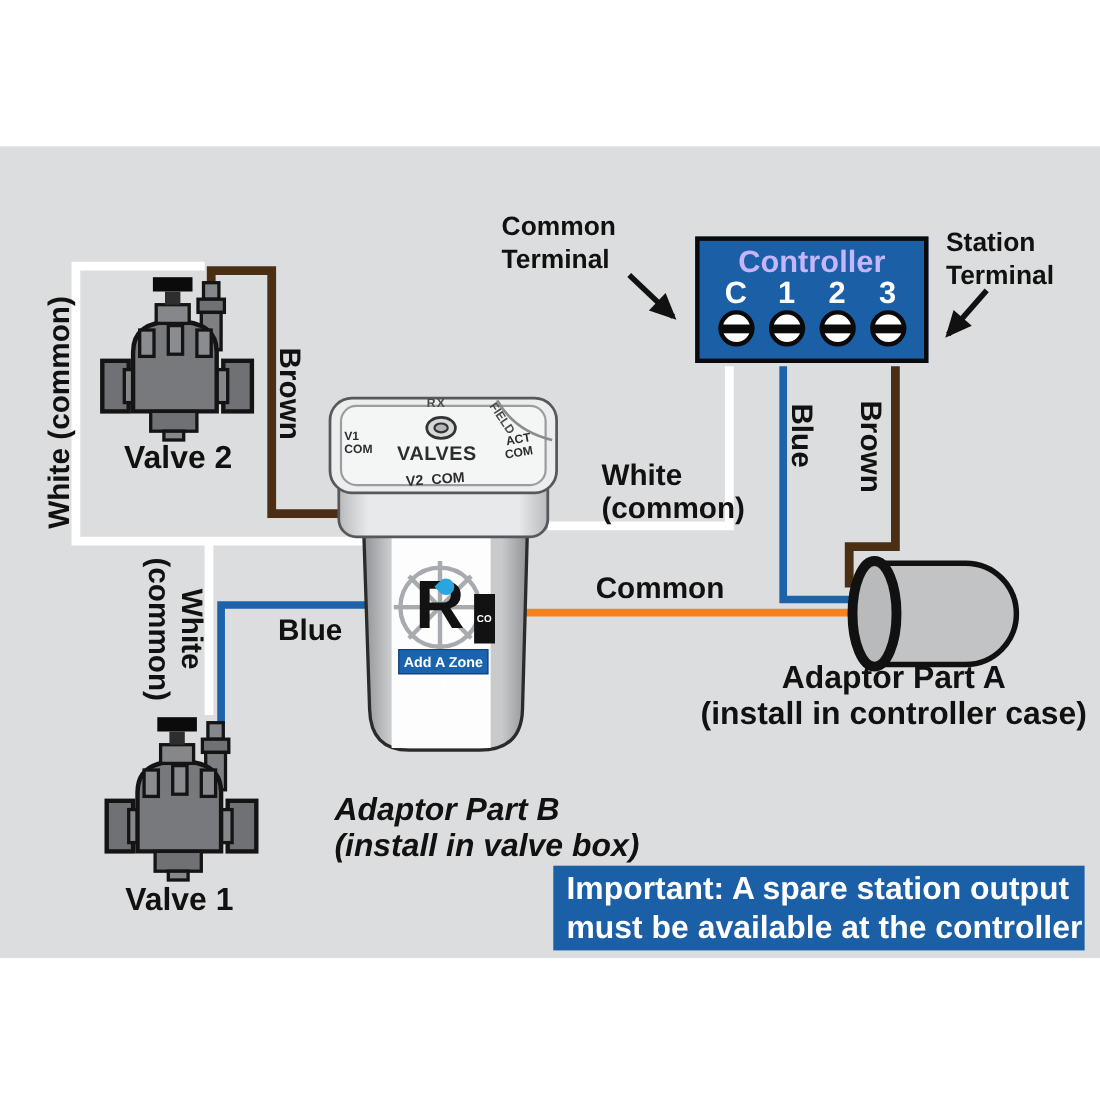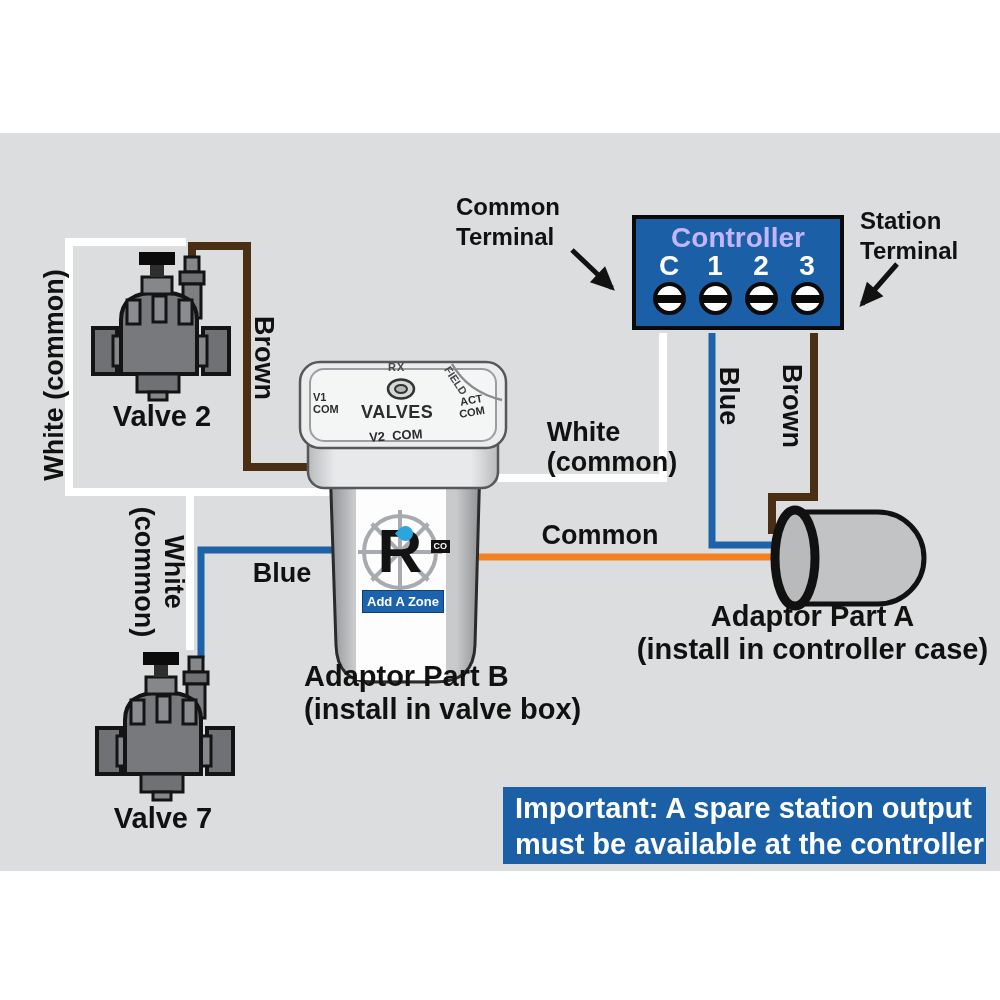--- a/index.html
+++ b/index.html
@@ -34,21 +34,21 @@
   .rlogo .spoke-v{position:absolute;top:-4px;bottom:-4px;left:50%;margin-left:-2px;width:4px;background:#a7abaf;}
   .rlogo .spoke-d1{position:absolute;left:50%;top:50%;width:80px;height:4px;background:#a7abaf;
                    transform:translate(-50%,-50%) rotate(45deg);}
   .rlogo .spoke-d2{position:absolute;left:50%;top:50%;width:80px;height:4px;background:#a7abaf;
                    transform:translate(-50%,-50%) rotate(-45deg);}
   .rlogo .bigR{position:absolute;left:50%;top:50%;transform:translate(-50%,-52%);
                font-size:62px;font-weight:bold;color:#121212;}
   .rlogo .drop{position:absolute;left:36px;top:12px;width:15px;height:15px;background:#2ba5dd;
                border-radius:0 50% 50% 50%;transform:rotate(-45deg);}
   .rlogo .co{position:absolute;right:-12px;top:26px;background:#121212;color:#fff;
-             font-size:9px;font-weight:bold;padding:2px 3px;line-height:9px;}
+             font-size:9px;font-weight:bold;padding:18px 3px;line-height:9px;}
   .badge{position:absolute;left:362px;top:590px;width:80px;height:21px;background:#1b64ad;
          border:1px solid #0e3f74;color:#fff;font-size:13px;font-weight:bold;
          text-align:center;line-height:21px;}
   .note{position:absolute;left:503px;top:787px;width:483px;height:77px;background:#1b5fa7;
         color:#fff;font-weight:bold;font-size:29px;line-height:36px;padding:3px 0 0 12px;
         box-sizing:border-box;white-space:pre;}
 </style>
 </head>
 <body>
 
@@ -156,24 +156,24 @@
   <div class="lbl wirelabel rot90" style="left:159px;top:572px;text-align:center;">White
 (common)</div>
   <div class="lbl wirelabel center" style="left:282px;top:573px;">Blue</div>
   <div class="lbl wirelabel rot90" style="left:729px;top:396px;">Blue</div>
   <div class="lbl wirelabel rot90" style="left:792px;top:406px;">Brown</div>
   <div class="lbl wirelabel center" style="left:612px;top:447px;text-align:left;">White
 (common)</div>
   <div class="lbl wirelabel center" style="left:600px;top:535px;">Common</div>
 
   <div class="lbl devlabel center" style="left:162px;top:416px;">Valve 2</div>
-  <div class="lbl devlabel center" style="left:163px;top:818px;">Valve 7</div>
+  <div class="lbl devlabel center" style="left:163px;top:818px;">Valve 1</div>
   <div class="lbl devlabel" style="left:620px;top:600px;width:385px;text-align:center;line-height:33px;">Adaptor Part A
 (install in controller case)</div>
-  <div class="lbl devlabel" style="left:304px;top:660px;line-height:33px;">Adaptor Part B
+  <div class="lbl devlabel" style="left:304px;top:720px;line-height:33px;font-style:italic;">Adaptor Part B
 (install in valve box)</div>
 
   <div class="lidtext" style="left:388px;top:361px;font-size:11px;letter-spacing:1px;color:#4a4a4a;">RX</div>
   <div class="lidtext" style="left:313px;top:391px;font-size:11px;line-height:12px;white-space:pre;">V1
 COM</div>
   <div class="lidtext" style="left:361px;top:402px;font-size:18px;letter-spacing:0.5px;">VALVES</div>
   <div class="lidtext" style="left:458px;top:394px;font-size:11px;line-height:12px;white-space:pre;text-align:right;transform:rotate(-10deg);">ACT
 COM</div>
   <div class="lidtext" style="left:369px;top:428px;font-size:13px;transform:rotate(-4deg);white-space:pre;">V2  COM</div>
   <div class="lidtext" style="left:452px;top:364px;font-size:11px;color:#4a4a4a;transform:rotate(56deg);transform-origin:left top;">FIELD</div>

